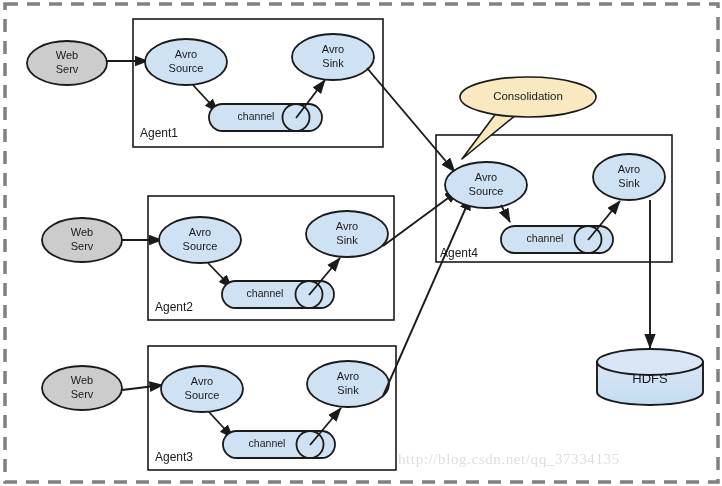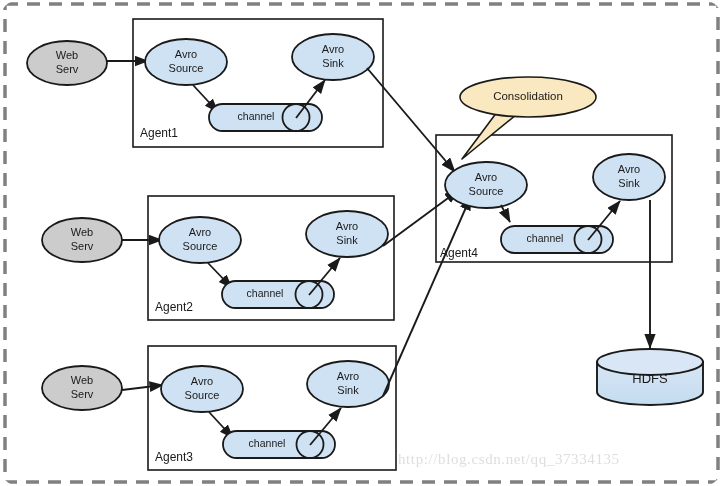--- a/index.html
+++ b/index.html
@@ -7,21 +7,20 @@
     padding: 0;
     background: #ffffff;
   }
   #canvas {
     position: relative;
     width: 722px;
     height: 486px;
     background: #ffffff;
     overflow: hidden;
     font-family: "Liberation Sans", sans-serif;
-    border-radius: 19px;
   }
   #diagram-svg {
     position: absolute;
     left: 0;
     top: 0;
     width: 722px;
     height: 486px;
   }
   .node-label {
     font-family: "Liberation Sans", sans-serif;

